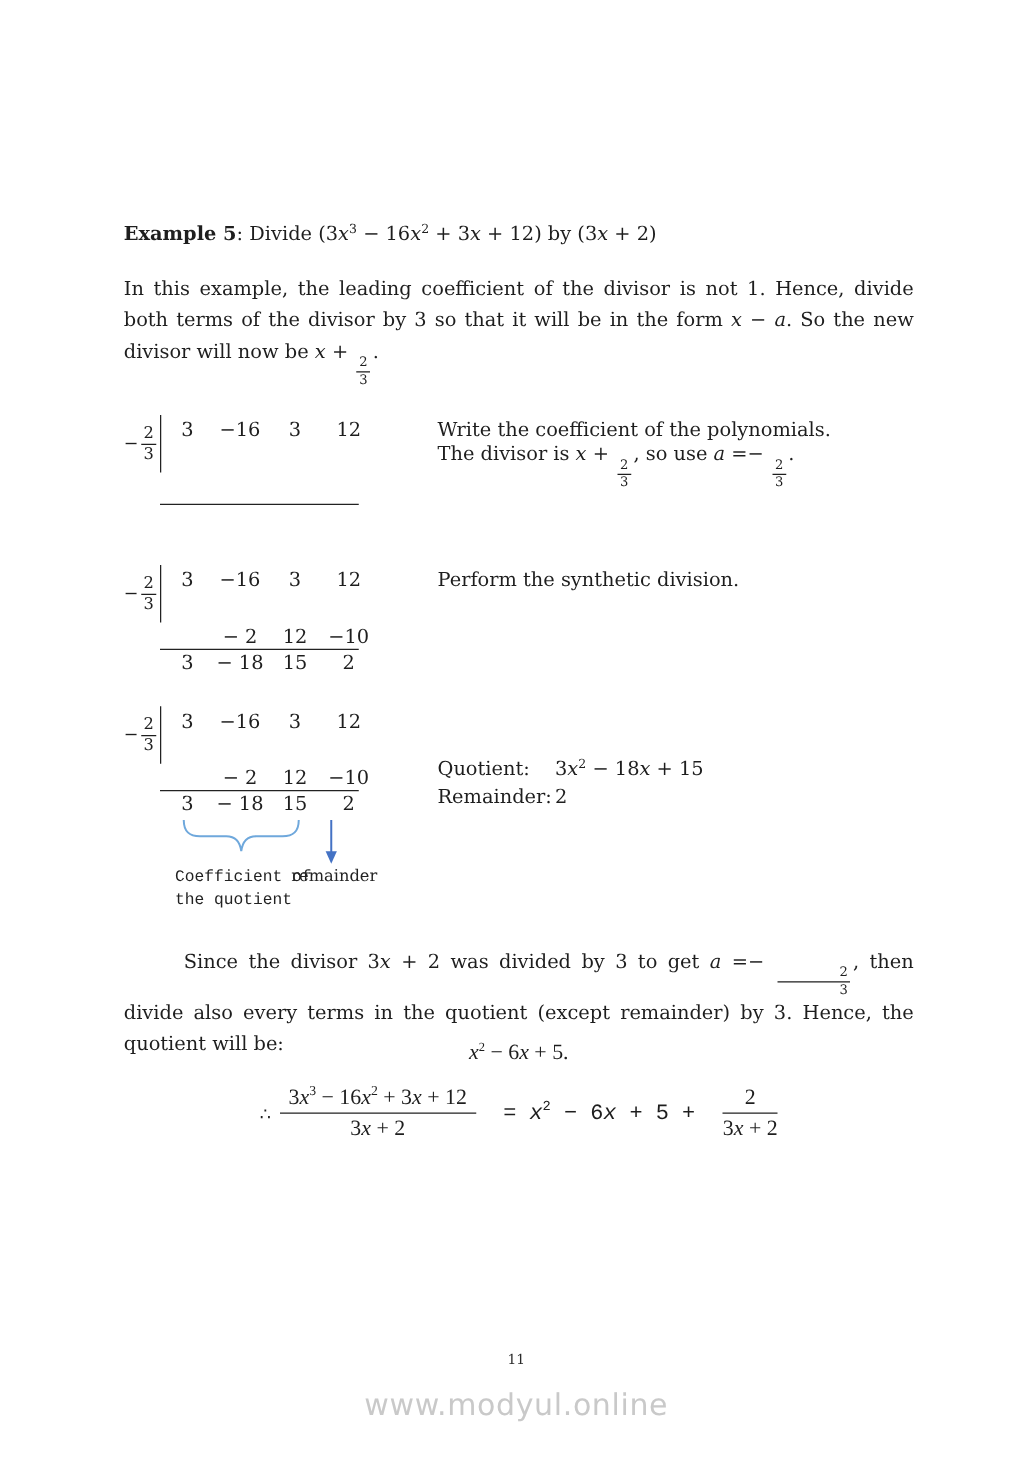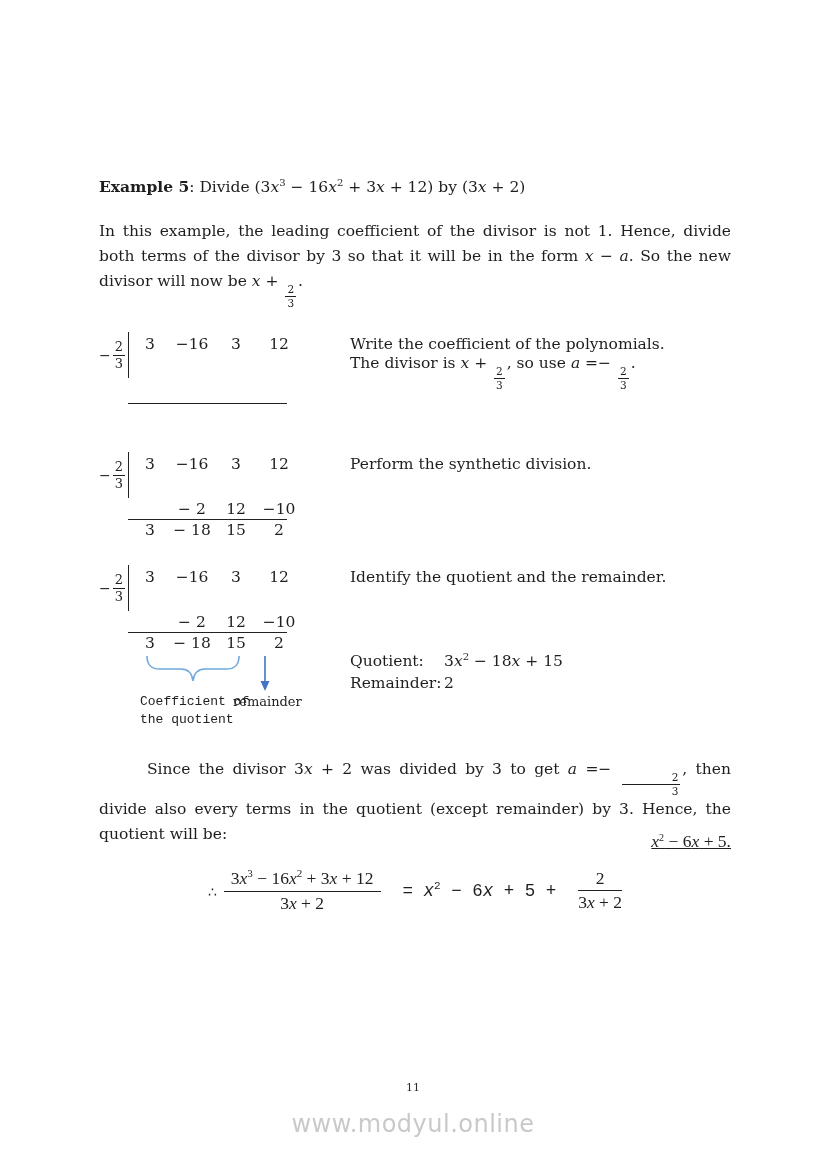--- a/index.html
+++ b/index.html
@@ -40,34 +40,34 @@
   .divisor .frac { font-size:13px; vertical-align:middle; margin:0; }
   .cols { display:grid; grid-template-columns:38px 46px 42px 44px; text-align:center; }
   .synth-head .cols { margin-top:3px; margin-left:2px; }
   .rowline { margin-left:32px; margin-top:2px; height:19px; }
   .spacer { height:25px; }
   .sumline { margin-left:29px; width:159px; border-top:1.4px solid #222; }
   .row3 { margin-top:1px; }
 
   .note { flex:1; padding-top:3px; }
   .note .line2 { margin-top:1px; }
-  .qr { margin-top:64px; line-height:1.45; }
+  .qr { margin-top:36px; line-height:1.45; }
   .qr-row { display:flex; }
   .qr-label { width:94px; flex-shrink:0; }
 
   
   .anno { position:relative; height:92px; }
   .brace-svg { position:absolute; left:46px; top:2px; }
   .arrow-svg { position:absolute; left:160px; top:2px; }
   .callout { position:absolute; font-size:13px; line-height:1.35; color:#222; }
   .co-coeff { left:41px; top:40px;font-family:Liberation Mono, monospace; }
   .co-rem { left:134px; top:40px; }
 
   
-  .result { text-align:right; font-family:"Liberation Serif", serif; font-size:17.5px;text-decoration:underline; }
+  .result { text-align:center; font-family:"Liberation Serif", serif; font-size:17.5px; }
   .equation { display:flex; justify-content:center; align-items:center;
               font-family:"Liberation Serif", serif; font-size:17.5px; }
   .therefore { font-size:14px; margin-right:7px; position:relative; top:2px; }
   .bigfrac { display:inline-flex; flex-direction:column; text-align:center; line-height:1.35; }
   .bigfrac .fn { border-bottom:1.2px solid #222; padding:0 7px; }
   .eqmid { margin:0 22px;font-family:Liberation Mono, monospace; }
   .equation .sup { font-size:11px; vertical-align:7px; }
 
   
   .pagenum { position:absolute; top:1081px; left:0; width:100%；
@@ -201,21 +201,20 @@
         <polygon points="1.5,26 10.5,26 6,36" fill="#4472c4"></polygon>
       </svg>
       <div class="callout co-coeff">
         <div>Coefficient of</div>
         <div>the quotient</div>
       </div>
       <div class="callout co-rem">remainder</div>
     </div>
   </div>
   <div class="note">
-    <div>Identify the quotient and the remainder.</div>
     <div class="qr">
       <div class="qr-row">
         <span class="qr-label">Quotient:</span>
         <span><span>3</span><span class="i">x</span><span class="sup">2</span><span> − 18</span><span class="i">x</span><span> + 15</span></span>
       </div>
       <div class="qr-row">
         <span class="qr-label">Remainder:</span>
         <span>2</span>
       </div>
     </div>

